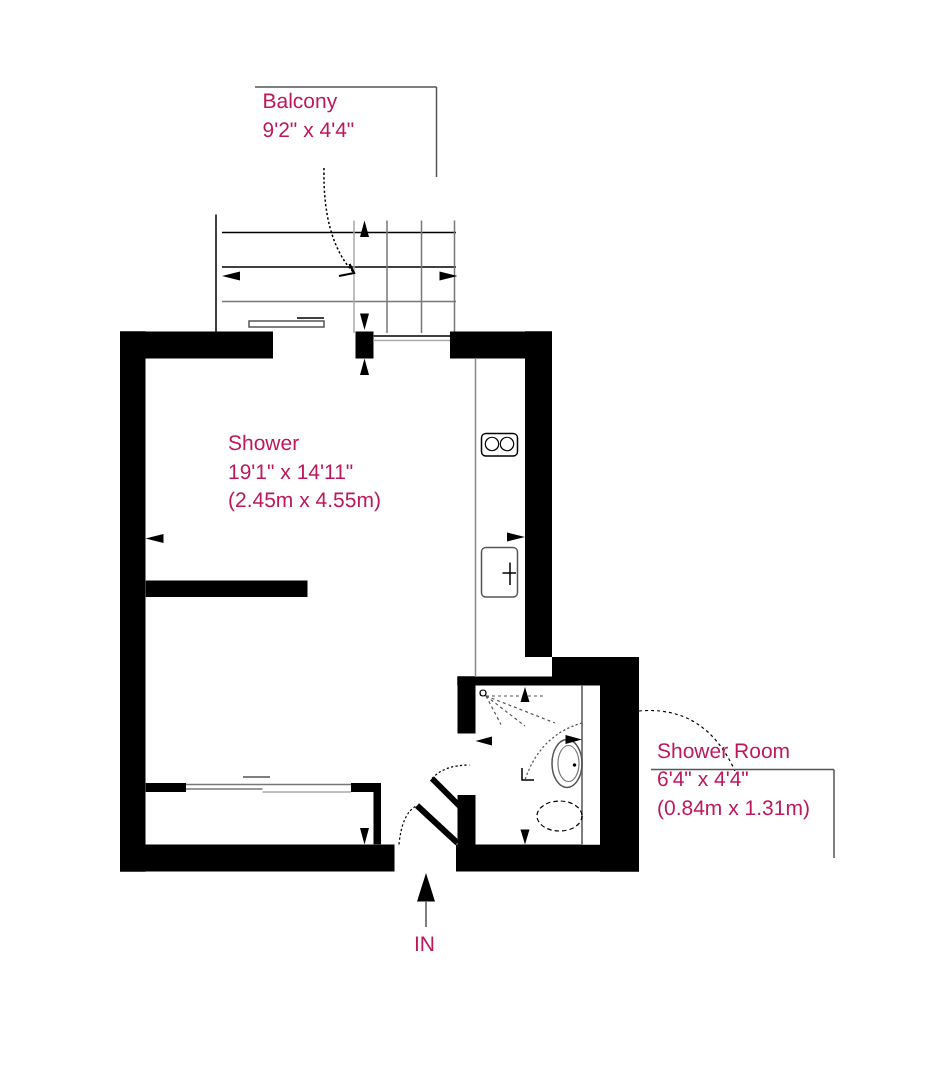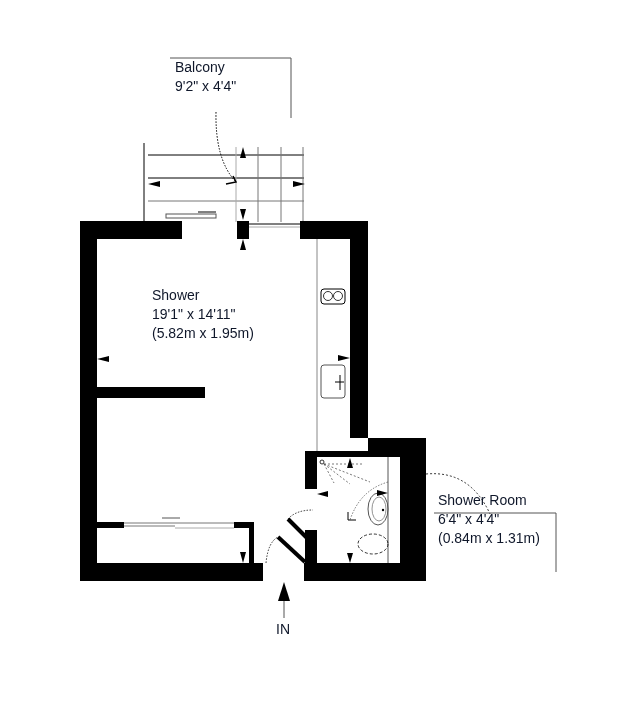--- a/index.html
+++ b/index.html
@@ -1,18 +1,18 @@
 <!DOCTYPE html>
 <html><head>
   <meta charset="utf-8">
   <style>
     html, body { margin: 0; padding: 0; background: #ffffff; }
     body { width: 623px; height: 715px; position: relative; overflow: hidden; font-family: "Liberation Sans", sans-serif; }
     #plan { position: absolute; left: 0; top: 0; }
-    .label { position: absolute; font-family: "Liberation Sans", sans-serif; font-size: 14px; line-height: 19px; color: #0f172a; white-space: nowrap; }
+    .label { position: absolute; font-family: "Liberation Sans", sans-serif; font-size: 14px; line-height: 19px; color: #be185d; white-space: nowrap; }
     .label div { display: block; }
   </style>
 </head>
 <body>
 
 <svg id="plan" width="623" height="715" viewBox="0 0 623 715" xmlns="http://www.w3.org/2000/svg">
 
   <g>
     <line x1="144" y1="143" x2="144" y2="222" stroke="#000" stroke-width="1"></line>
     <line x1="148" y1="155" x2="304" y2="155" stroke="#000" stroke-width="1"></line>
@@ -141,21 +141,21 @@
 </svg>
 
 <div class="label" style="left:175px; top:58px;">
   <div>Balcony</div>
   <div>9'2" x 4'4"</div>
 </div>
 
 <div class="label" style="left:152px; top:286px;">
   <div>Shower</div>
   <div>19'1" x 14'11"</div>
-  <div>(5.82m x 1.95m)</div>
+  <div>(2.45m x 4.55m)</div>
 </div>
 
 <div class="label" style="left:438px; top:491px;">
   <div>Shower Room</div>
   <div>6'4" x 4'4"</div>
   <div>(0.84m x 1.31m)</div>
 </div>
 
 <div class="label" style="left:276px; top:620px;">IN</div>
 

